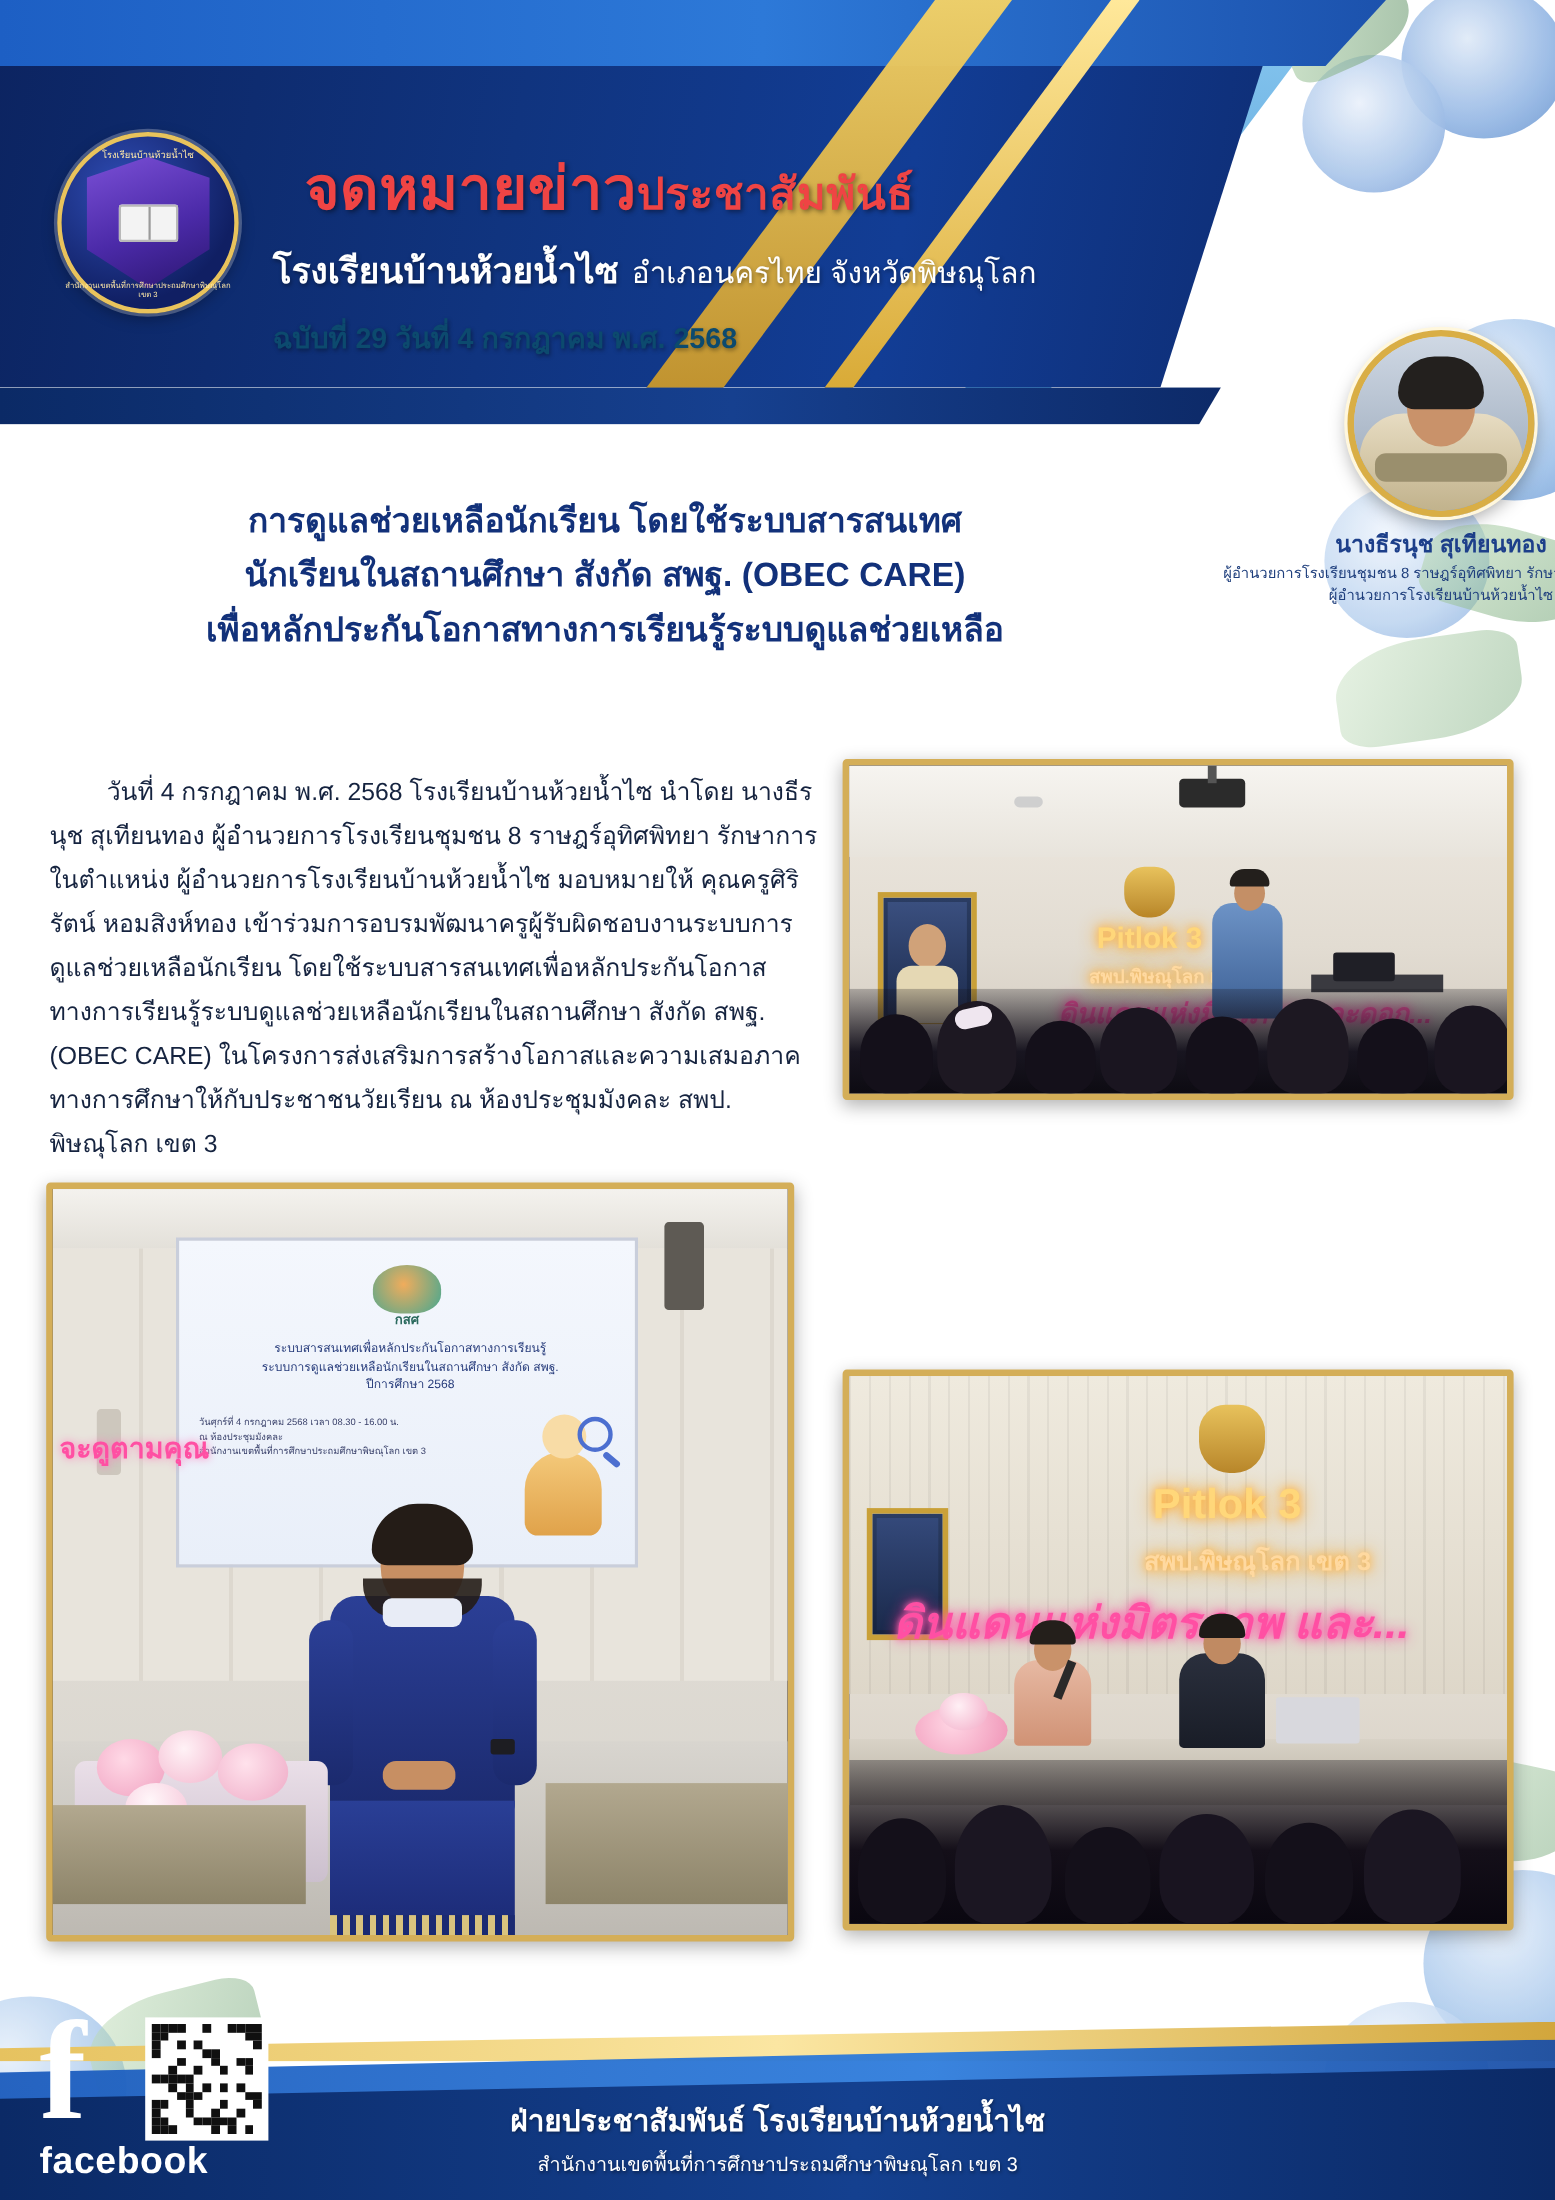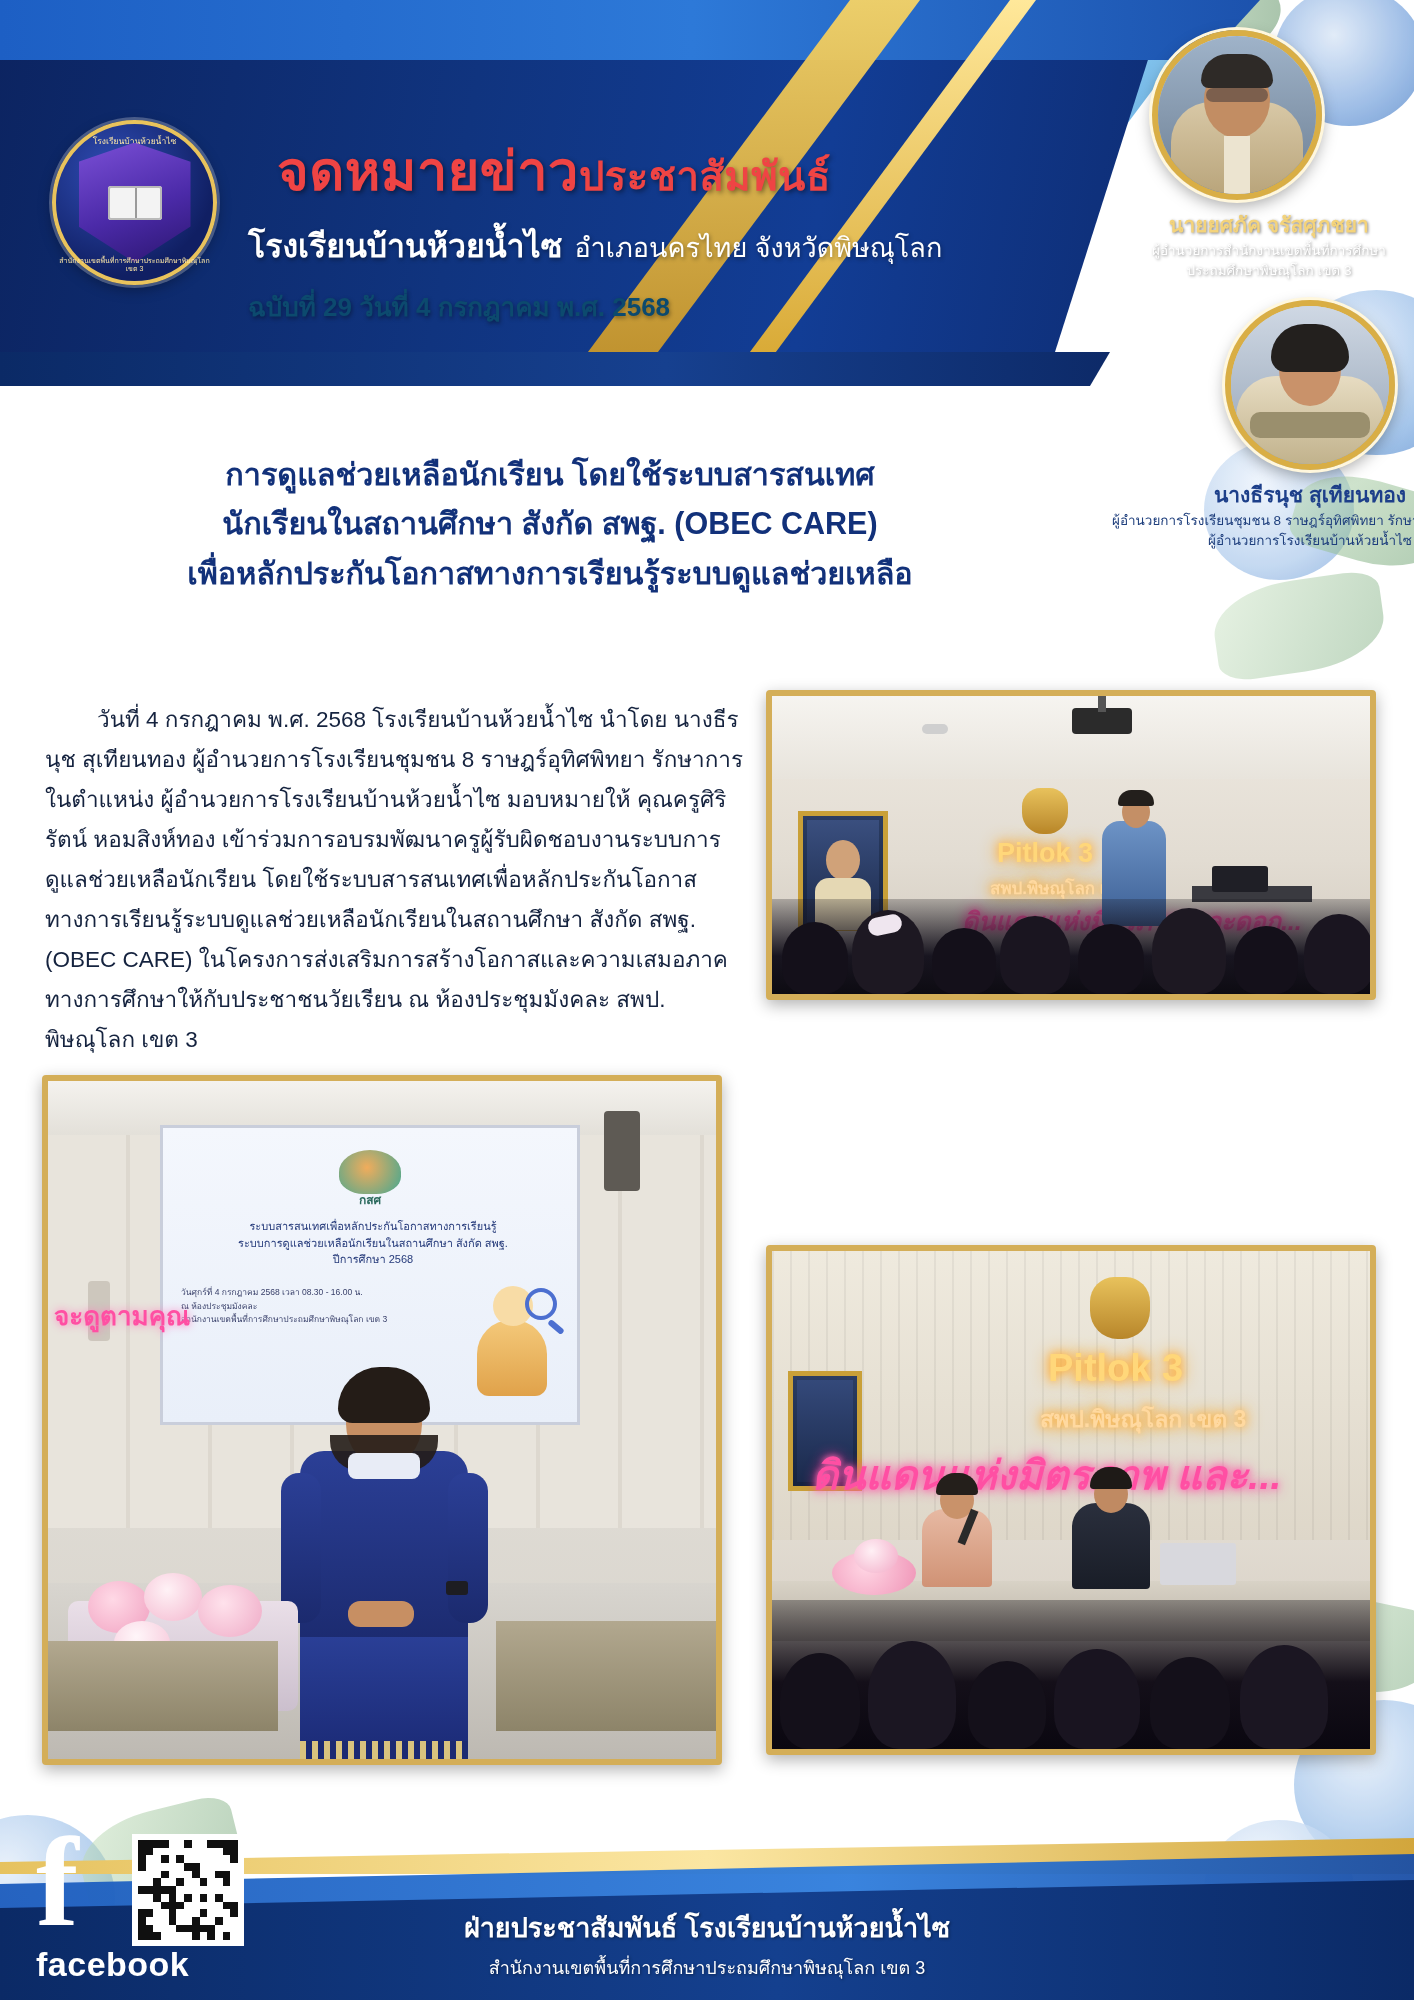--- a/index.html
+++ b/index.html
@@ -318,33 +318,20 @@
   </div>
 
   <div class="head-title">
     <span>จดหมายข่าว</span><span class="sub">ประชาสัมพันธ์</span>
   </div>
   <div class="head-school">
     <span>โรงเรียนบ้านห้วยน้ำไซ</span><span class="place">อำเภอนครไทย  จังหวัดพิษณุโลก</span>
   </div>
   <div class="head-issue">ฉบับที่ 29 วันที่ 4 กรกฎาคม พ.ศ. 2568</div>
 
-  <div class="portrait-wrap portrait-1">
-    <div class="portrait p1">
-      <div style="position:absolute;inset:0;background:linear-gradient(180deg,#9fb3c9,#6d7f93);"></div>
-      <div style="position:absolute;left:50%;top:66px;transform:translateX(-50%);width:132px;height:110px;background:linear-gradient(180deg,#d8c8a6,#b39e73);border-radius:40px 40px 6px 6px;"></div>
-      <div style="position:absolute;left:50%;top:26px;transform:translateX(-50%);width:66px;height:76px;border-radius:50%;background:#c28d63;"></div>
-      <div style="position:absolute;left:50%;top:18px;transform:translateX(-50%);width:72px;height:34px;border-radius:36px 36px 10px 10px;background:#2e2a27;"></div>
-      <div style="position:absolute;left:50%;top:52px;transform:translateX(-50%);width:62px;height:14px;background:rgba(40,40,50,.45);border-radius:7px;"></div>
-      <div style="position:absolute;left:50%;top:100px;transform:translateX(-50%);width:26px;height:70px;background:#ece4d0;"></div>
-    </div>
-    <div class="cap-name">นายยศภัค จรัสศุภชยา</div>
-    <div class="cap-role">ผู้อำนวยการสำนักงานเขตพื้นที่การศึกษา</div>
-    <div class="cap-role">ประถมศึกษาพิษณุโลก เขต 3</div>
-  </div>
 
   <div class="portrait-wrap portrait-2">
     <div class="portrait" style="margin:0 auto;">
       <div style="position:absolute;inset:0;background:linear-gradient(180deg,#cfd8e4,#94a3b5);"></div>
       <div style="position:absolute;left:50%;top:70px;transform:translateX(-50%);width:148px;height:110px;background:linear-gradient(180deg,#e7dcc2,#b8a87f);border-radius:40px 40px 6px 6px;"></div>
       <div style="position:absolute;left:50%;top:28px;transform:translateX(-50%);width:62px;height:72px;border-radius:50%;background:#c9926a;"></div>
       <div style="position:absolute;left:50%;top:18px;transform:translateX(-50%);width:78px;height:48px;border-radius:40px 40px 18px 18px;background:#23201e;"></div>
       <div style="position:absolute;left:50%;top:106px;transform:translateX(-50%);width:120px;height:26px;background:#9a8f6d;border-radius:10px;"></div>
     </div>
     <div class="cap-name cap-name-2">นางธีรนุช สุเทียนทอง</div>

